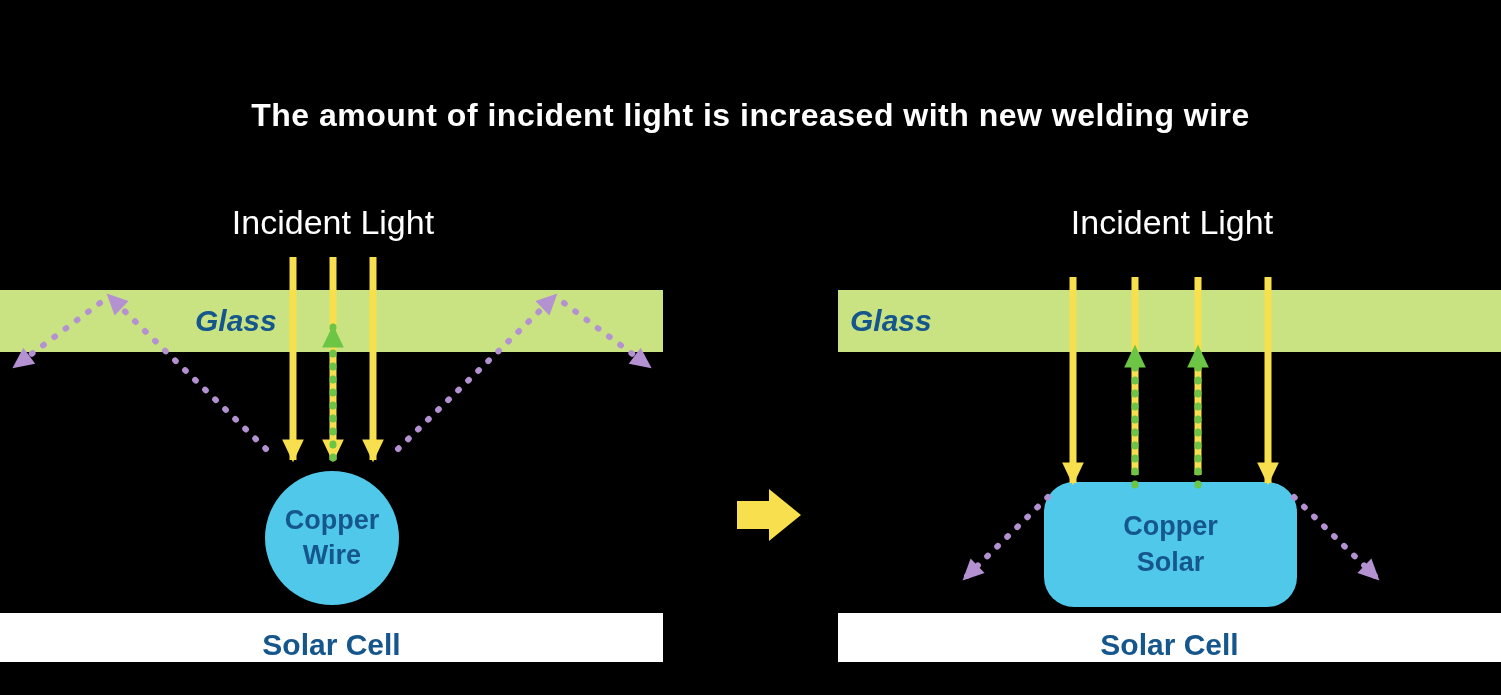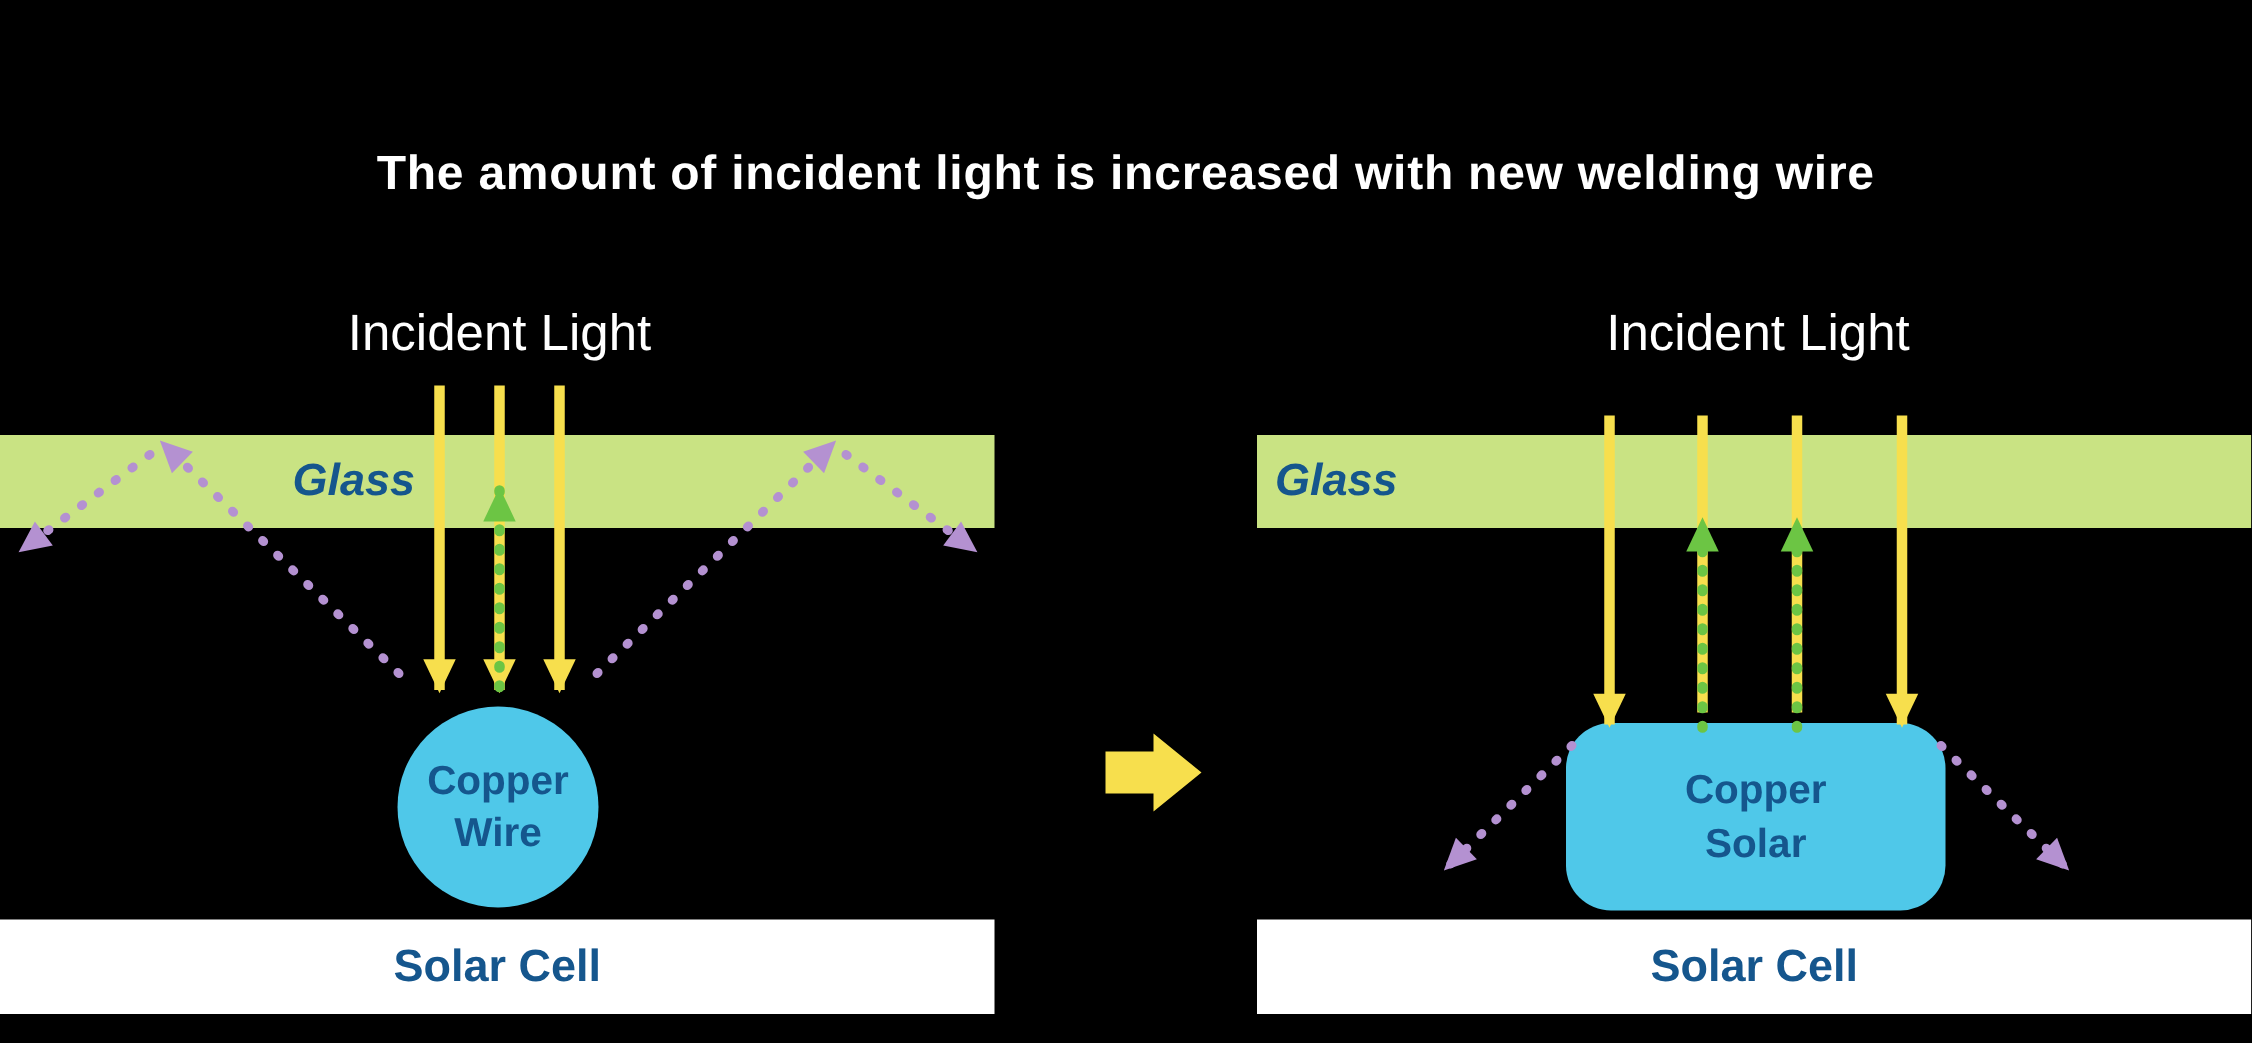--- a/index.html
+++ b/index.html
@@ -31,23 +31,23 @@
   .glass-left  { left:0; width:663px; }
   .glass-right { left:838px; width:663px; }
   .glass-label {
     position:absolute; top:50%; transform:translateY(-50%);
     color:var(--label-blue,#15568d); font-size:30px; font-weight:bold;
   }
   .glass-left  .glass-label { left:195px; }
   .glass-right .glass-label { left:12px; }
 
   .solar-bar {
-    position:absolute; top:568px; height:63px;
+    position:absolute; top:568px; height:49px;
     background:var(--solar-fill,#fff);
-    display:flex; align-items:center; justify-content:center;
+    display:flex; align-items:flex-end; justify-content:center;
     color:var(--label-blue,#15568d); font-size:30px; font-weight:bold;
   }
   .solar-left  { left:0; width:663px; }
   .solar-right { left:838px; width:663px; }
 
   .copper-wire {
     position:absolute; left:265px; top:426px; width:134px; height:134px;
     border-radius:50%; background:var(--cyan,#4fc8e9);
     display:flex; flex-direction:column; align-items:center; justify-content:center;
     color:var(--label-blue,#15568d); font-size:27px; font-weight:bold; line-height:1.3;

